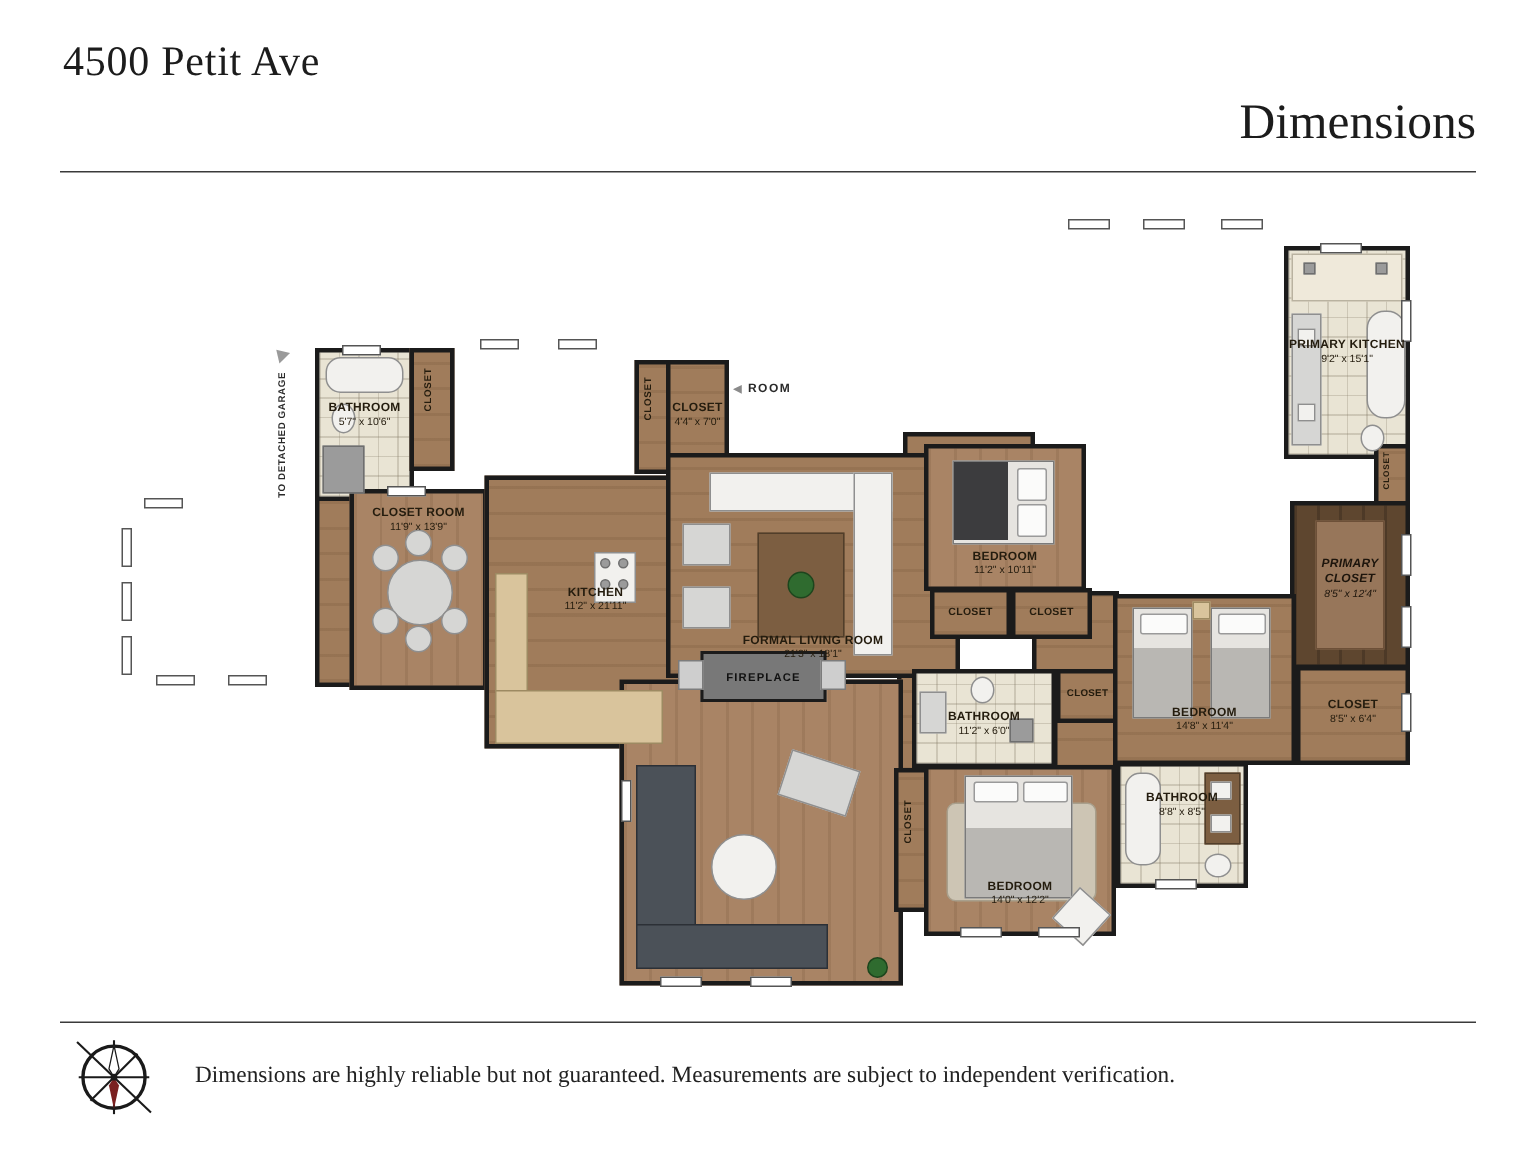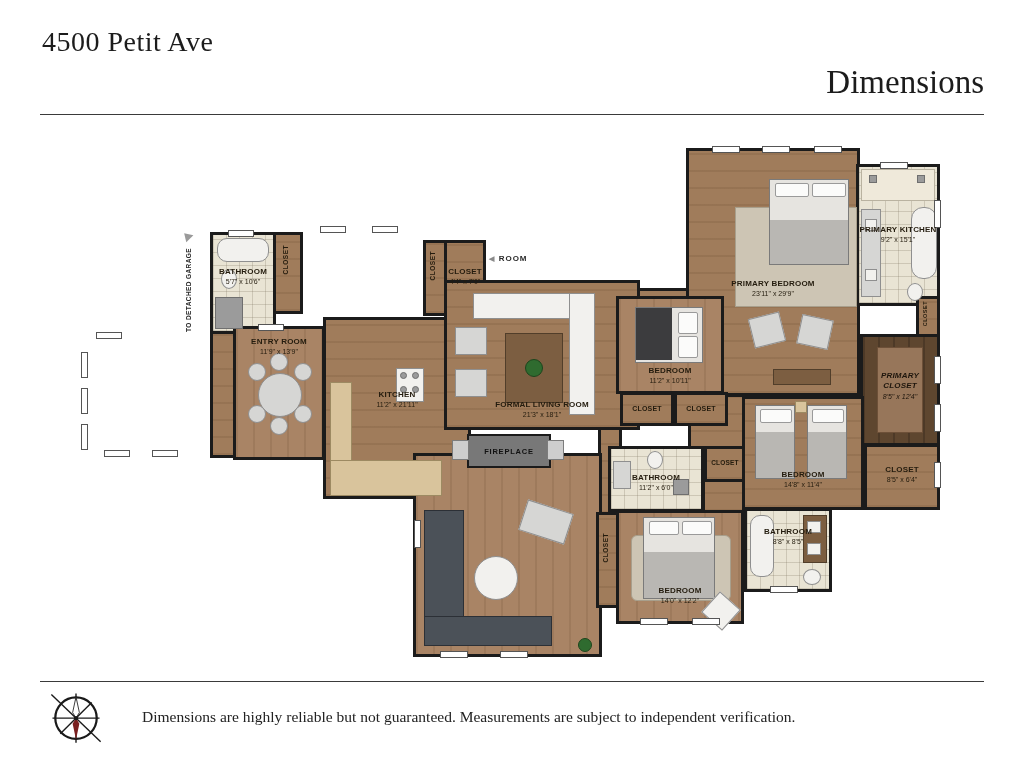--- a/index.html
+++ b/index.html
@@ -7,21 +7,21 @@
         font-family:"Liberation Sans",sans-serif;}
   
   .addr1{position:absolute;left:42px;top:26px;font-family:"Liberation Serif",serif;
          font-size:28px;color:#1c1c1c;letter-spacing:.5px;}
   .addr2{position:absolute;left:43px;top:74px;font-family:"Liberation Serif",serif;
          font-size:22px;color:#1c1c1c;}
   .plabel{position:absolute;right:40px;top:64px;font-family:"Liberation Serif",serif;
          font-size:33px;color:#1c1c1c;}
   .rule{position:absolute;left:40px;right:40px;height:0;border-top:1.5px solid #3a3a3a;}
   #rule-top{top:114px;} #rule-bottom{top:681px;}
-  .footer-row{position:absolute;left:48px;top:688px;display:flex;align-items:center;gap:38px;}
+  .footer-row{position:absolute;left:48px;top:688px;display:flex;align-items:center;gap:26px;}
   .disclaimer{font-family:"Liberation Serif",serif;font-size:15.5px;color:#222;}
   
   .room{position:absolute;box-sizing:border-box;border:3px solid #1b1b1b;}
   .wood{background:repeating-linear-gradient(0deg,rgba(60,35,10,.10) 0 2px,rgba(0,0,0,0) 2px 17px),#a07c5b;}
   .wood2{background:repeating-linear-gradient(90deg,rgba(60,35,10,.10) 0 2px,rgba(0,0,0,0) 2px 17px),#a98465;}
   .tilef{background:repeating-linear-gradient(0deg,rgba(120,110,90,.25) 0 1px,rgba(0,0,0,0) 1px 13px),
          repeating-linear-gradient(90deg,rgba(120,110,90,.25) 0 1px,rgba(0,0,0,0) 1px 13px),#e9e4d4;}
   .darkwood{background:repeating-linear-gradient(90deg,rgba(0,0,0,.18) 0 2px,rgba(0,0,0,0) 2px 15px),#5e462f;font-style:italic;}
   .hall{position:absolute;box-sizing:border-box;
         background:repeating-linear-gradient(0deg,rgba(60,35,10,.10) 0 2px,rgba(0,0,0,0) 2px 17px),#a07c5b;
@@ -100,39 +100,39 @@
 
   <div class="room wood2" style="left:233px;top:326px;width:92px;height:134px">
     <div class="f lgray round" style="left:22px;top:44px;width:44px;height:44px"></div>
     <div class="f lgray round" style="left:34px;top:24px;width:18px;height:18px"></div>
     <div class="f lgray round" style="left:58px;top:34px;width:18px;height:18px"></div>
     <div class="f lgray round" style="left:58px;top:76px;width:18px;height:18px"></div>
     <div class="f lgray round" style="left:34px;top:88px;width:18px;height:18px"></div>
     <div class="f lgray round" style="left:12px;top:76px;width:18px;height:18px"></div>
     <div class="f lgray round" style="left:12px;top:34px;width:18px;height:18px"></div>
     <div class="rlabel" style="top:8px">
-      <span>ENTRY ROOM</span><span class="dims">11'9" x 13'9"</span>
+      <span>CLOSET ROOM</span><span class="dims">11'9" x 13'9"</span>
     </div>
   </div>
 
 
   <div class="room wood" style="left:323px;top:317px;width:148px;height:182px">
     <div class="f tan" style="left:4px;top:62px;width:22px;height:100px"></div>
     <div class="f tan" style="left:4px;top:140px;width:112px;height:36px"></div>
     <div class="f white" style="left:70px;top:48px;width:28px;height:34px"></div>
     <div class="f gray round" style="left:74px;top:52px;width:7px;height:7px"></div>
     <div class="f gray round" style="left:86px;top:52px;width:7px;height:7px"></div>
     <div class="f gray round" style="left:74px;top:66px;width:7px;height:7px"></div>
     <div class="f gray round" style="left:86px;top:66px;width:7px;height:7px"></div>
     <div class="rlabel" style="top:70px">
       <span>KITCHEN</span><span class="dims">11'2" x 21'11"</span>
     </div>
   </div>
 
-  <div class="room wood" style="left:444px;top:280px;width:196px;height:150px">
+  <div class="room wood" style="left:444px;top:302px;width:196px;height:150px">
     <div class="f white" style="left:26px;top:10px;width:122px;height:26px"></div>
     <div class="f white" style="left:122px;top:10px;width:26px;height:122px"></div>
     <div class="f brownf" style="left:58px;top:50px;width:58px;height:70px"></div>
     <div class="f" style="left:78px;top:76px;width:18px;height:18px;background:#2f6b2f;border-radius:50%;border:1px solid #1d451d"></div>
     <div class="f lgray" style="left:8px;top:44px;width:32px;height:28px"></div>
     <div class="f lgray" style="left:8px;top:86px;width:32px;height:28px"></div>
     <div class="rlabel" style="bottom:8px">
       <span>FORMAL LIVING ROOM</span><span class="dims">21'3" x 18'1"</span>
     </div>
   </div>
@@ -144,34 +144,20 @@
     <div class="f lgray" style="left:106px;top:50px;width:48px;height:32px;transform:rotate(18deg)"></div>
     <div class="f" style="left:162px;top:182px;width:14px;height:14px;background:#2f6b2f;border-radius:50%;border:1px solid #1d451d"></div>
   </div>
 
   <div class="fireplace" style="left:467px;top:434px;width:80px;height:30px">
     <span>FIREPLACE</span>
   </div>
   <div class="fwing" style="left:452px;top:440px;width:15px;height:18px"></div>
   <div class="fwing" style="left:547px;top:440px;width:15px;height:18px"></div>
 
-  <div class="room wood" style="left:686px;top:148px;width:174px;height:248px">
-    <div class="f rugf" style="left:46px;top:56px;width:122px;height:100px"></div>
-    <div class="f bed" style="left:80px;top:28px;width:80px;height:86px">
-      <div class="pillow" style="left:5px;top:3px;width:32px;height:12px"></div>
-      <div class="pillow" style="left:42px;top:3px;width:32px;height:12px"></div>
-      <div class="blanket" style="left:0;top:40px;width:78px;height:44px"></div>
-    </div>
-    <div class="f lgray" style="left:62px;top:164px;width:32px;height:30px;transform:rotate(-14deg)"></div>
-    <div class="f lgray" style="left:110px;top:166px;width:32px;height:30px;transform:rotate(12deg)"></div>
-    <div class="f brownf" style="left:84px;top:218px;width:58px;height:16px"></div>
-    <div class="rlabel" style="top:128px">
-      <span>PRIMARY BEDROOM</span><span class="dims">23'11" x 29'9"</span>
-    </div>
-  </div>
 
   <div class="room tilef" style="left:856px;top:164px;width:84px;height:142px">
     <div class="f" style="left:2px;top:2px;width:74px;height:32px;background:#efe9da;border:1px solid #b9b2a0"></div>
     <div class="f gray" style="left:10px;top:8px;width:8px;height:8px"></div>
     <div class="f gray" style="left:58px;top:8px;width:8px;height:8px"></div>
     <div class="f lgray" style="left:2px;top:42px;width:20px;height:88px"></div>
     <div class="f white" style="left:6px;top:52px;width:12px;height:12px"></div>
     <div class="f white" style="left:6px;top:102px;width:12px;height:12px"></div>
     <div class="f white" style="left:52px;top:40px;width:26px;height:72px;border-radius:12px"></div>
     <div class="f white round" style="left:48px;top:116px;width:16px;height:18px"></div>

